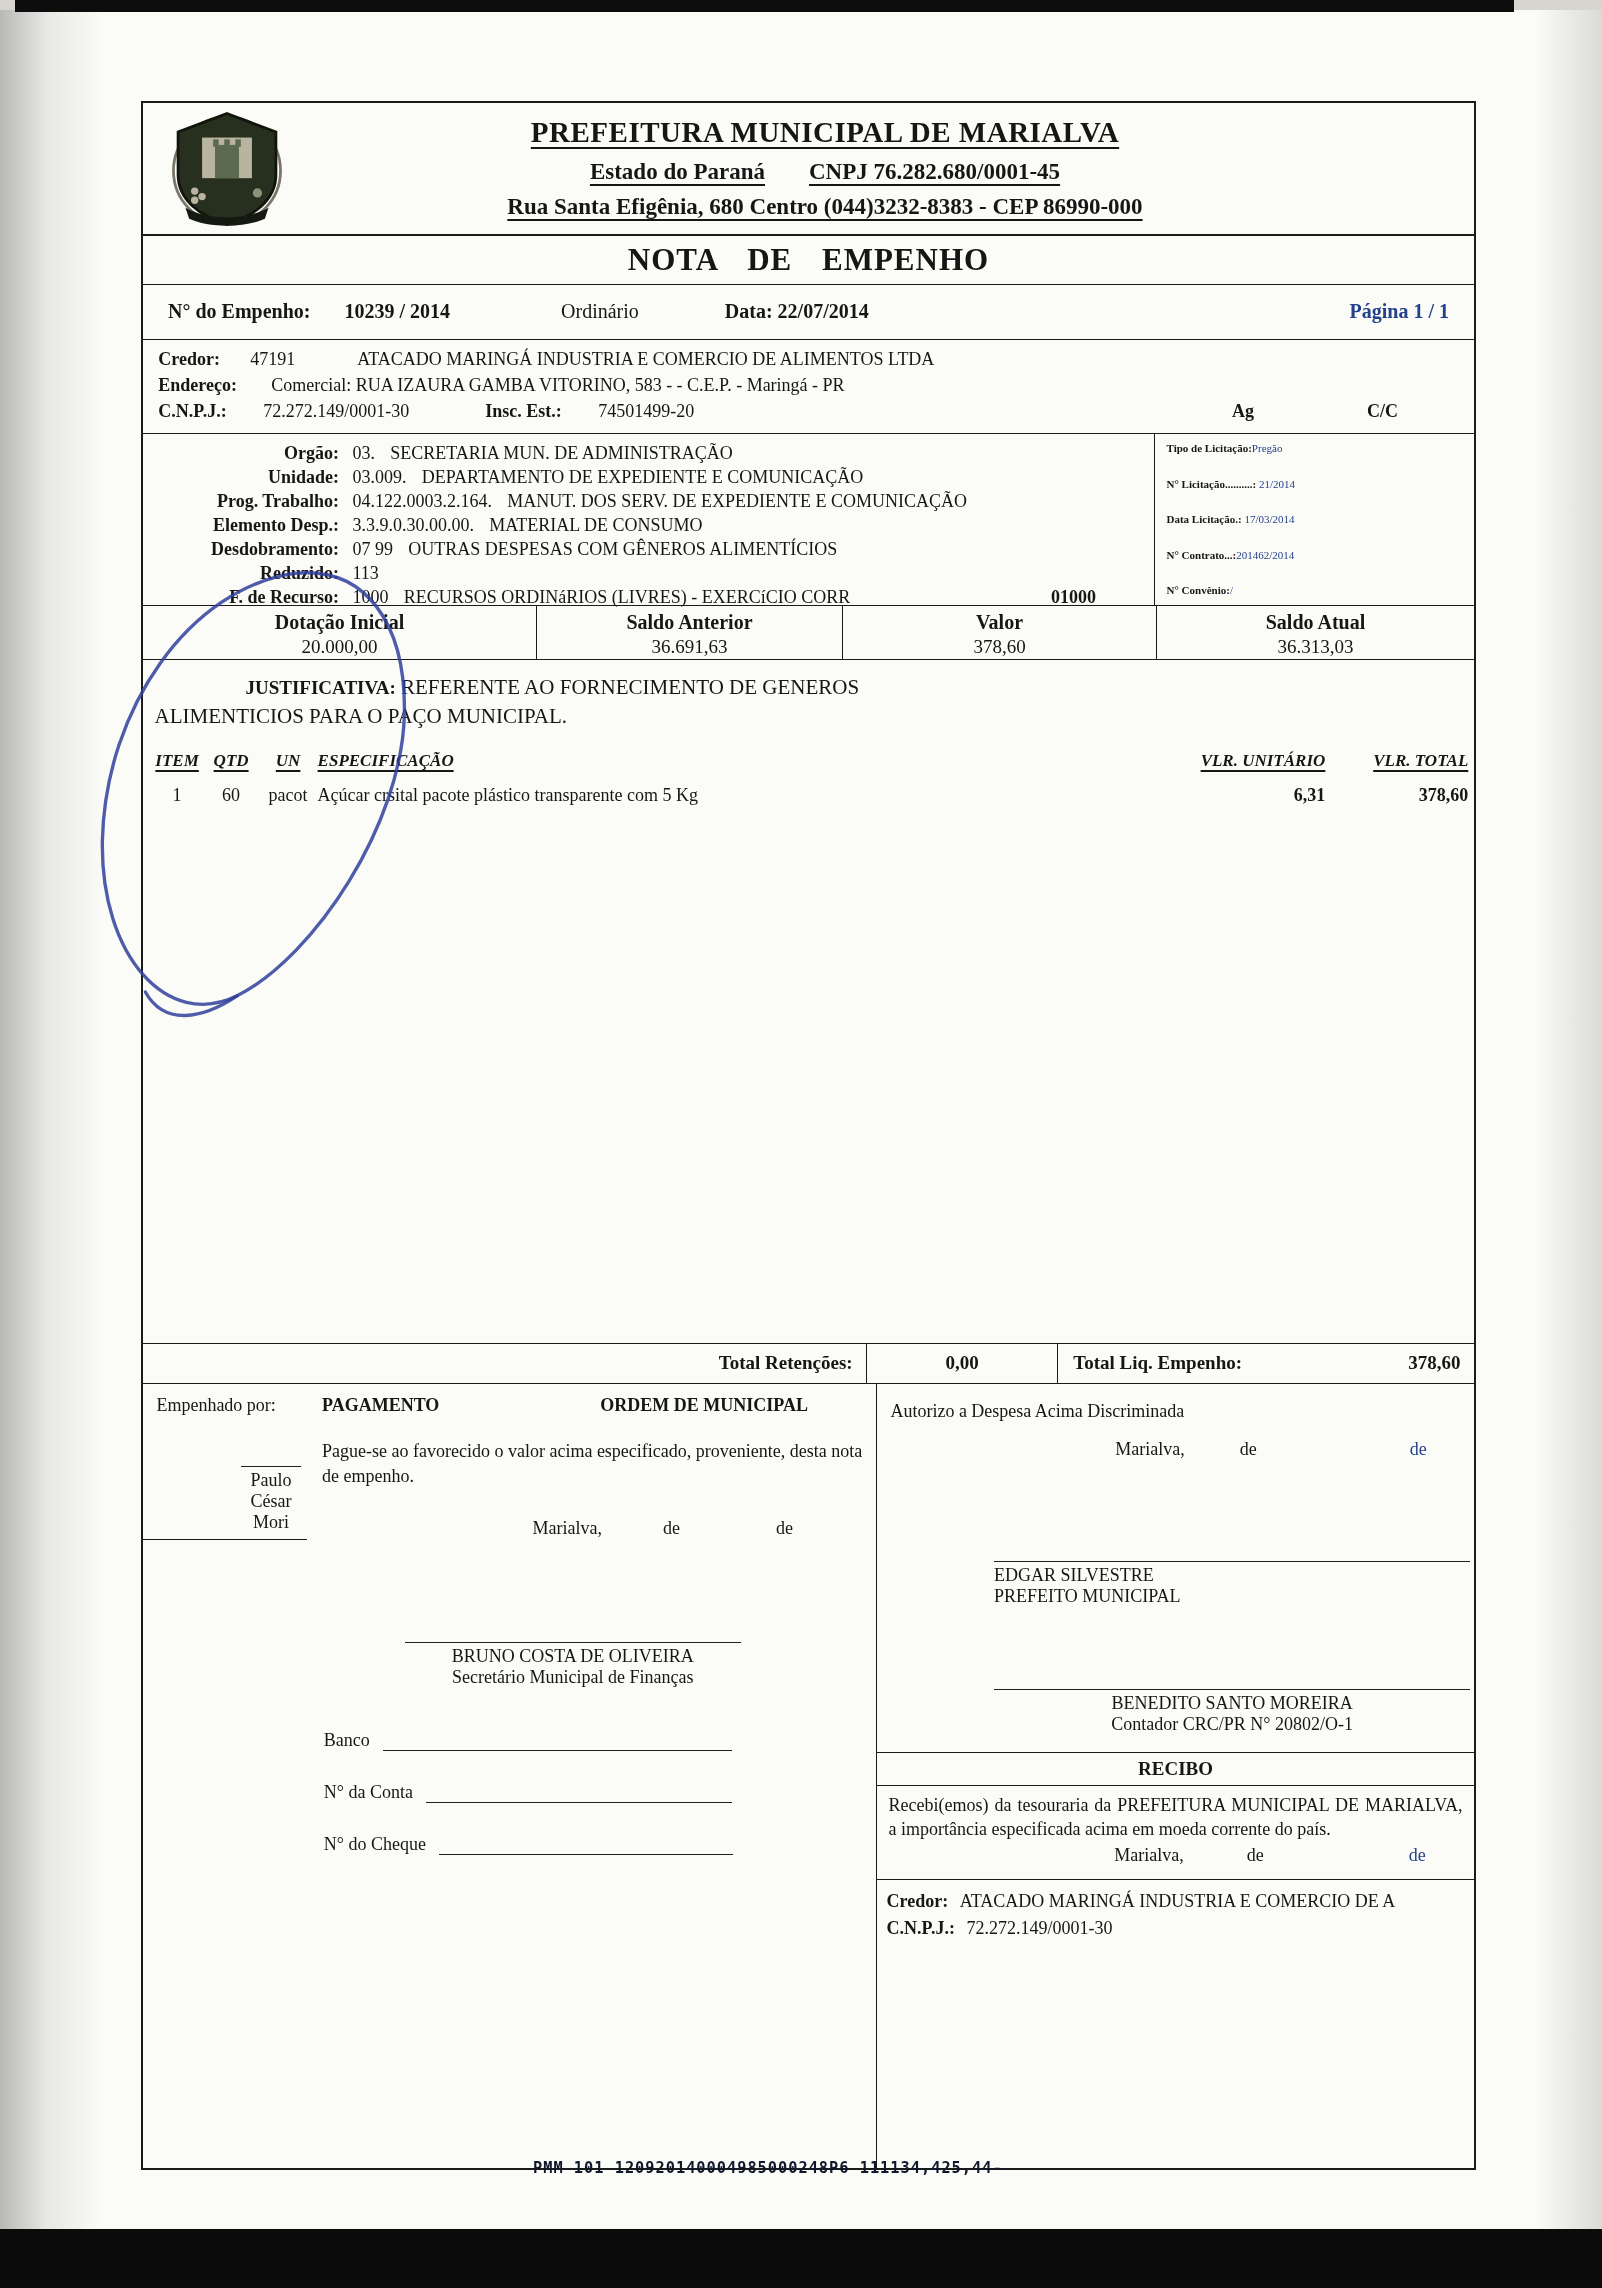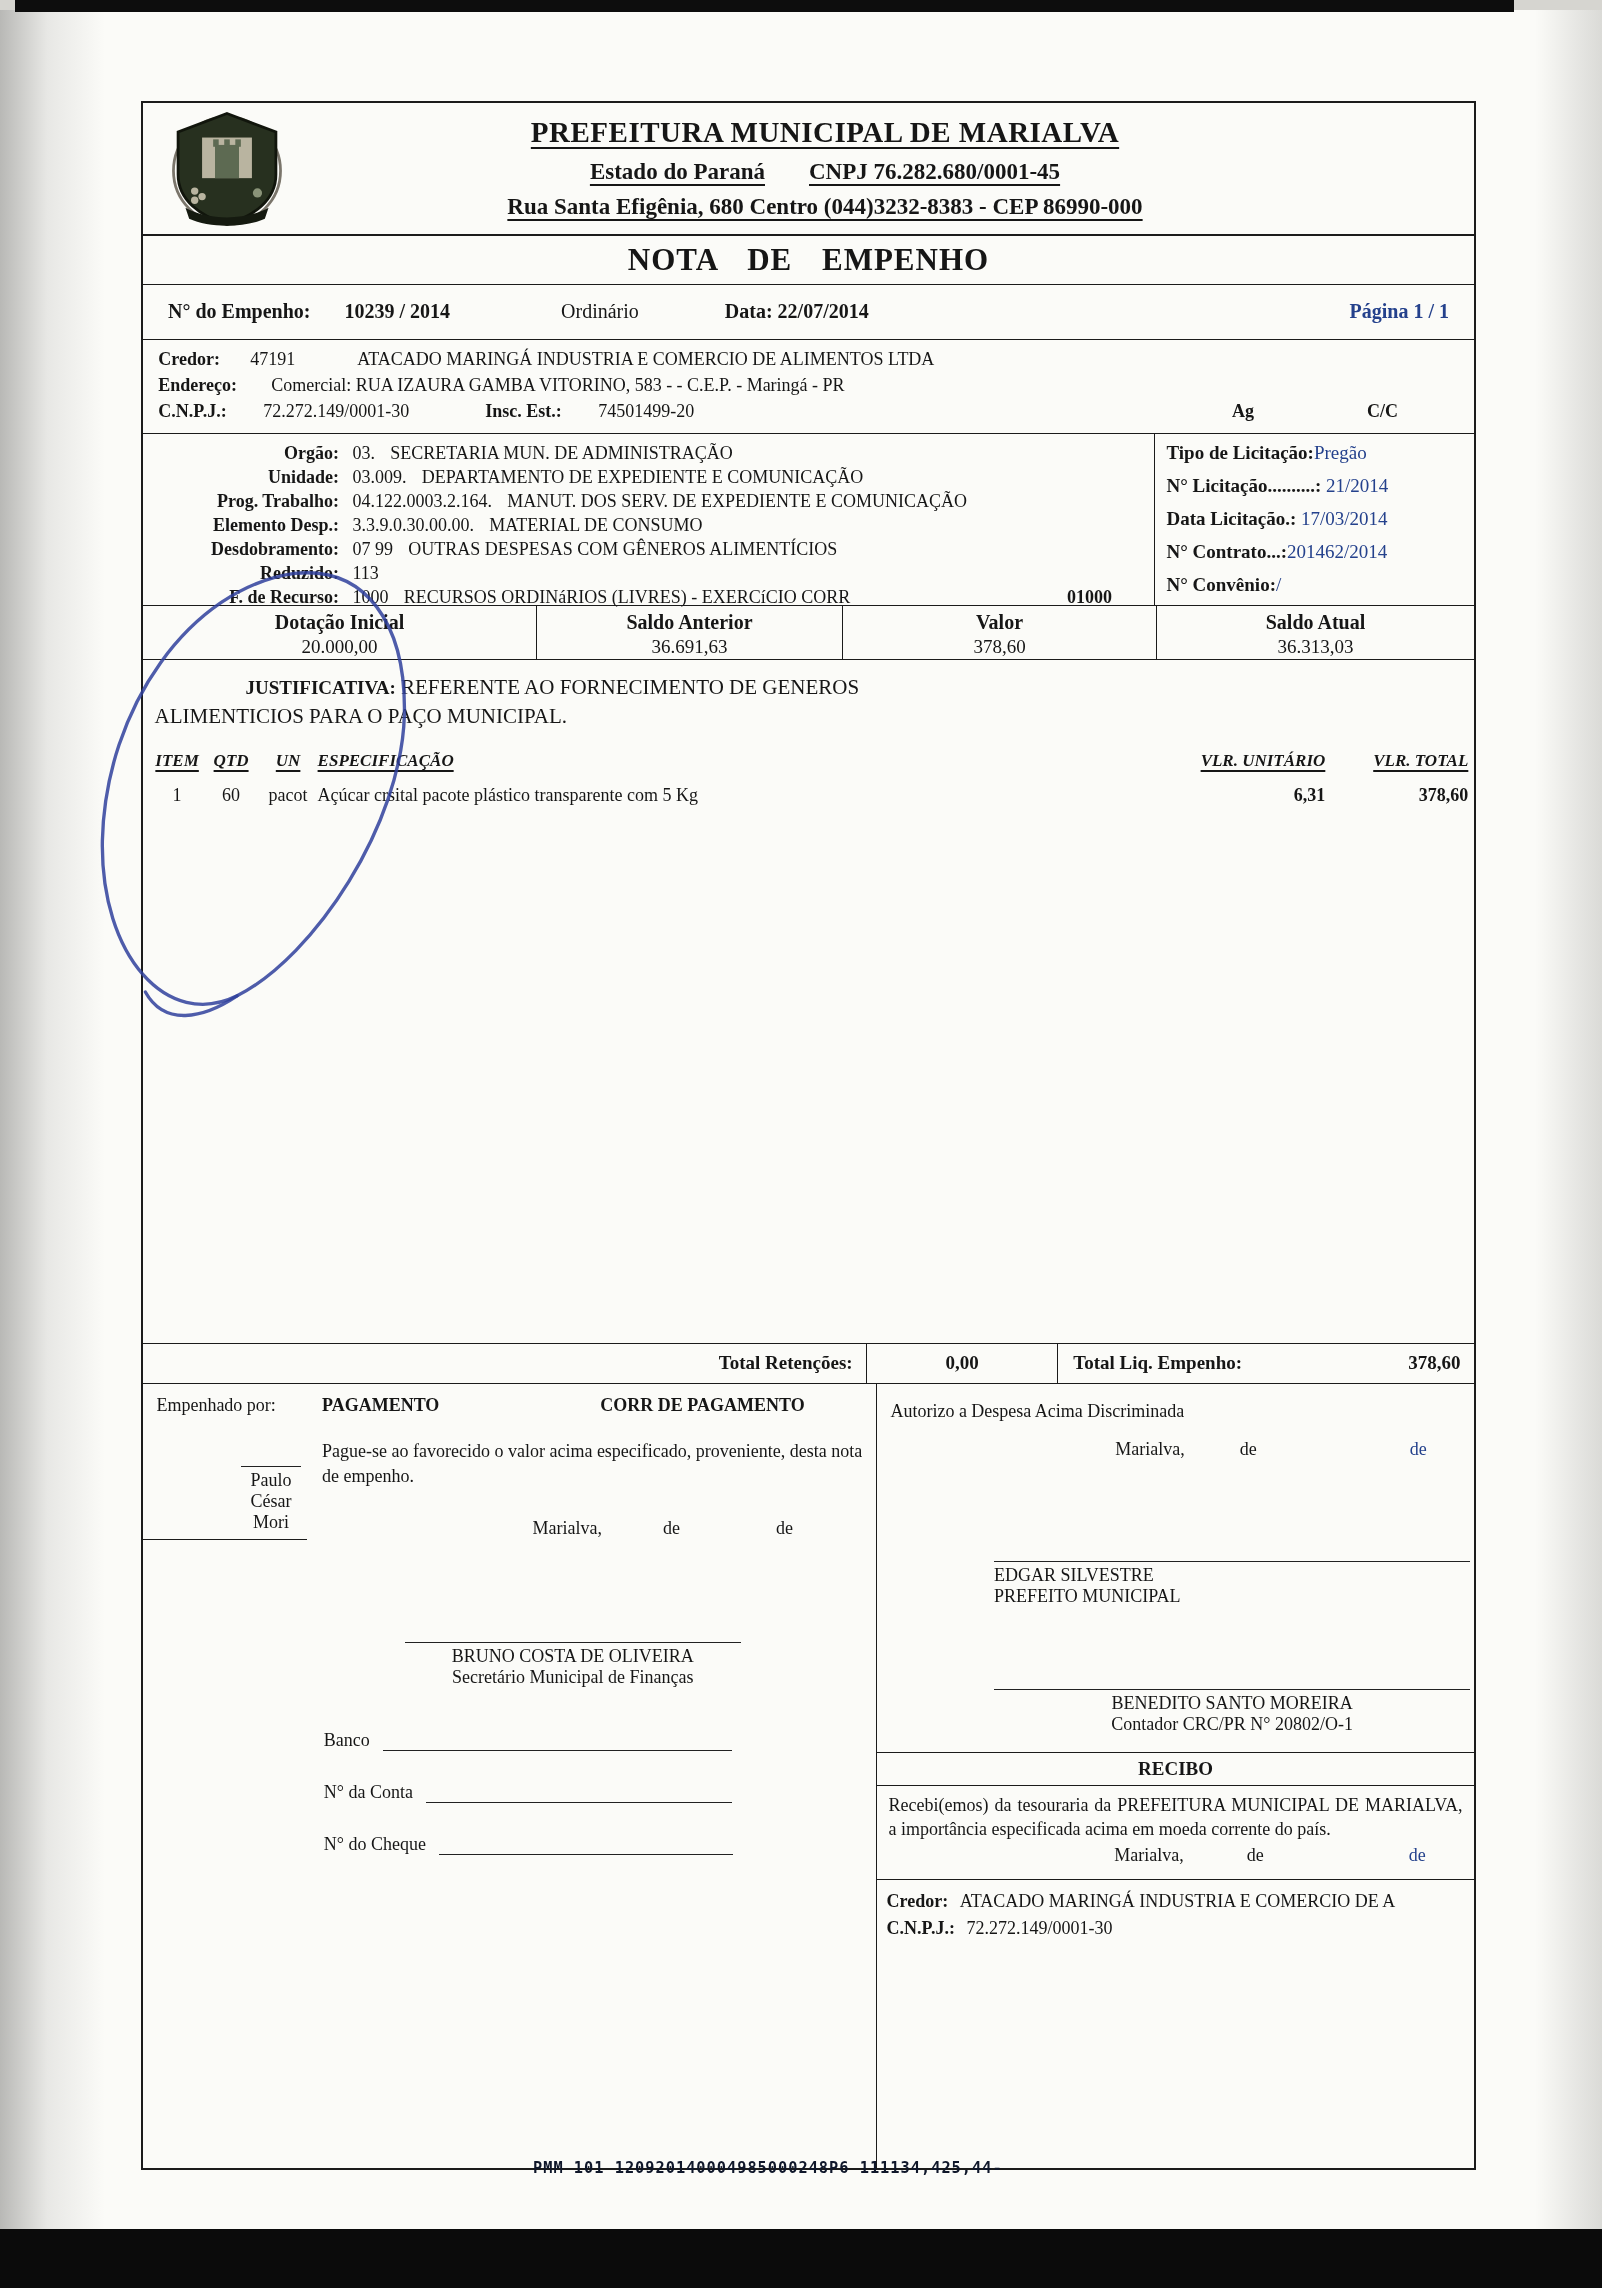--- a/index.html
+++ b/index.html
@@ -67,21 +67,21 @@
 
   
   .orcbox { display:flex; height:172px; }
   .orc-left { flex:1; padding:6.7px 0 0 0; font-size:18px; }
   .orow { display:flex; line-height:24px; }
   .olabel { width:196px; text-align:right; font-weight:bold; }
   .ocode { margin-left:13.4px; }
   .odesc { margin-left:15.3px; }
   .oextra { margin-left:auto; margin-right:42px; font-weight:bold; }
   .lic-col { width:320px; border-left:1.9px solid #1b1b1b; padding:8.6px 7.6px 8.6px 11.5px;
-    font-size:19px; display:flex; flex-direction:column; justify-content:space-between; }
+    font-size:11px; display:flex; flex-direction:column; justify-content:space-between;margin-left:16px; }
   .lic-col .lbl { font-weight:bold; }
   .lic-col .val { color:#24418c; }
 
   
   .saldos { display:flex; height:54px; text-align:center; }
   .scol { padding-top:4.8px; }
   .scol .hd { font-size:20px; font-weight:bold; }
   .scol .vl { font-size:19px; margin-top:1.9px; }
   .scol1 { width:394px; border-right:1.9px solid #1b1b1b; }
   .scol2 { width:306px; border-right:1.9px solid #1b1b1b; }
@@ -352,21 +352,21 @@
         <div class="empenhado">
           <div class="cap">Empenhado por:</div>
           <div class="pc-line sigline">
             <span class="nm">Paulo César Mori</span>
           </div>
         </div>
 
         <div class="pagamento">
           <div class="pag-head">
             <span>PAGAMENTO</span>
-            <span class="ordem">CORR DE PAGAMENTO</span>
+            <span class="ordem">ORDEM DE MUNICIPAL</span>
           </div>
           <p class="pag-text">Pague-se ao favorecido o valor acima especificado, proveniente, desta nota de empenho.</p>
           <div class="mrow pag">
             <span class="city">Marialva,</span>
             <span class="de1">de</span>
             <span class="de2">de</span>
           </div>
           <div class="bc-line sigline">
             <span class="nm">BRUNO COSTA DE OLIVEIRA</span>
             <span class="tt">Secretário Municipal de Finanças</span>

